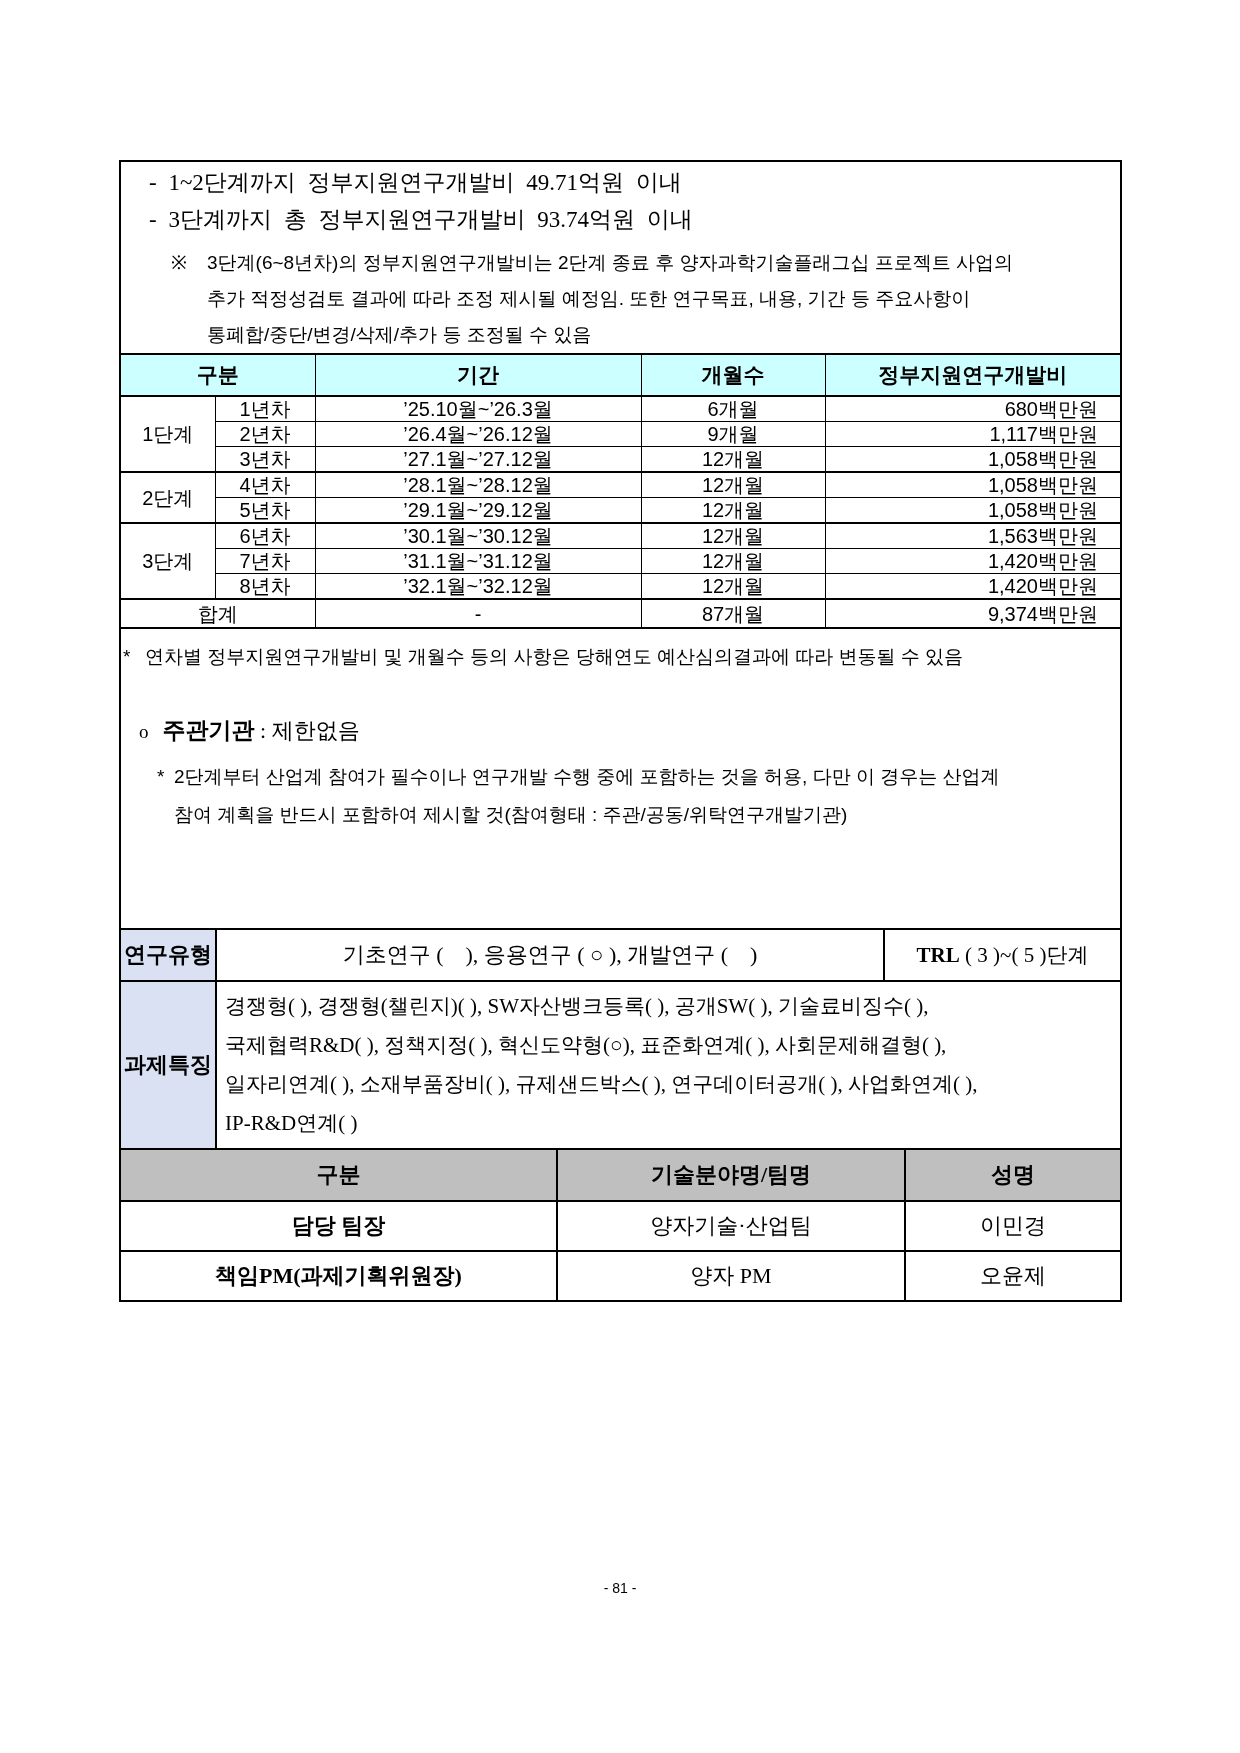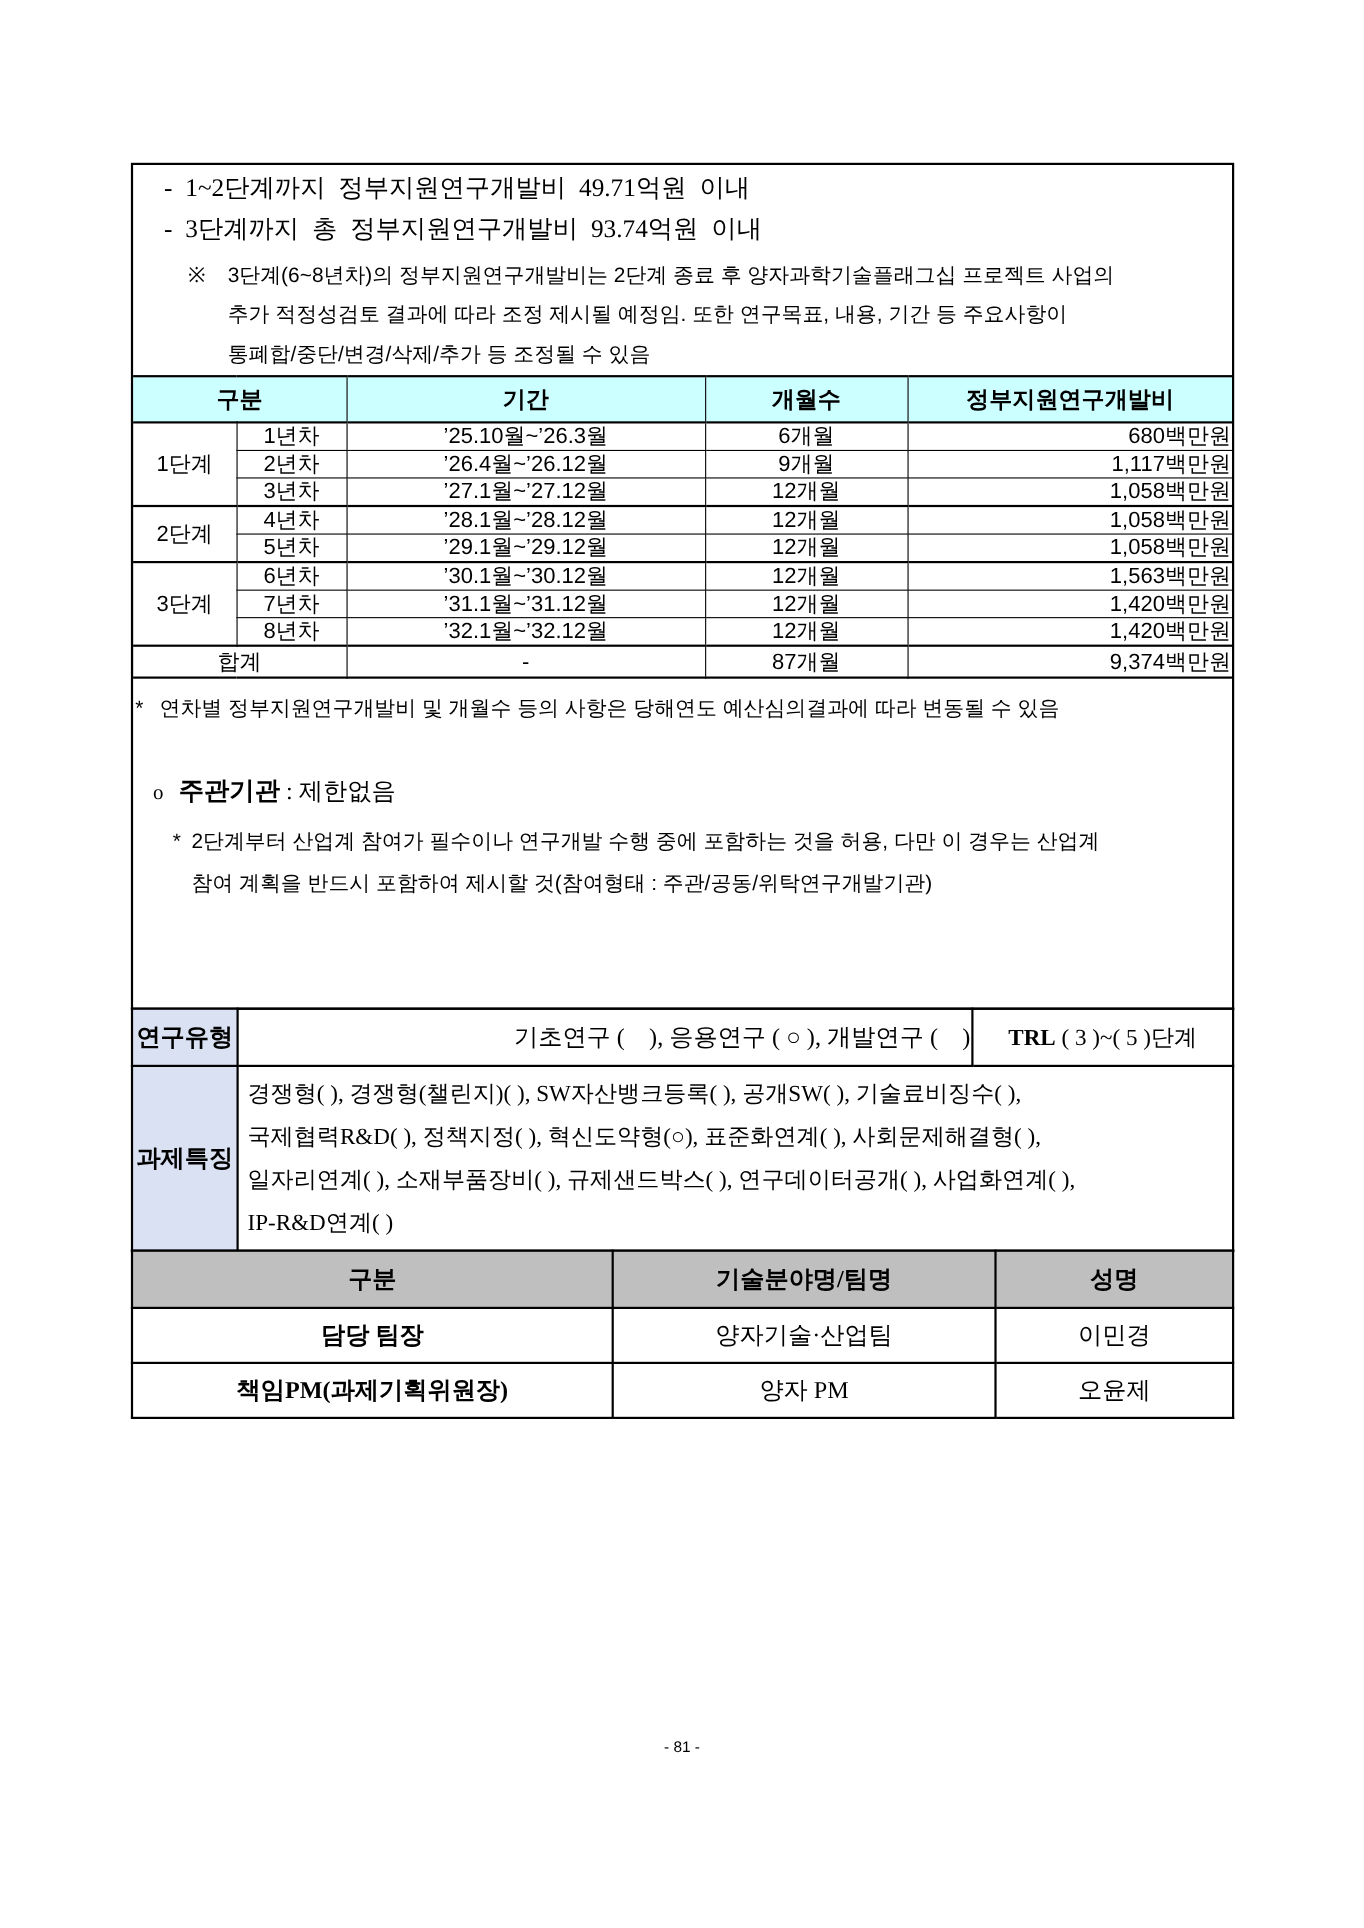--- a/index.html
+++ b/index.html
@@ -5,21 +5,21 @@
   html,body { margin:0; padding:0; }
   body {
     width:1240px; height:1753px;
     background:#ffffff;
     position:relative;
     font-family:"Liberation Serif", serif;
     color:#000;
   }
   .doc {
     position:absolute;
-    left:119px; top:148px;
+    left:119px; top:160px;
     width:1003px;
   }
 
   
   .section-a {
     box-sizing:border-box;
     border:2px solid #000;
     height:770px;
     padding-top:2px;
     overflow:hidden;
@@ -61,21 +61,21 @@
   }
   table.sched td {
     border:1px solid #000;
     font-size:20px;
     height:24px; line-height:24px;
     text-align:center;
     padding:0 3px;
     white-space:nowrap;
   }
   table.sched td.stage-cell { font-size:20px; }
-  table.sched td.budget-cell { text-align:right; padding-right:1px; }
+  table.sched td.budget-cell { text-align:right; padding-right:22px; }
   table.sched tr.group-sep td { border-top:2px solid #000; }
   table.sched tr.total-row td { border-top:2px solid #000; height:27px; }
 
   .table-footnote {
     display:flex;
     margin:13px 0 0 2px;
     font-family:"Liberation Sans", sans-serif;
     font-size:19px; line-height:30px;
     white-space:nowrap;
   }
@@ -117,21 +117,21 @@
   td.label-cell {
     width:92px;
     background:#D9E1F2;
     font-weight:bold;
     font-size:22px;
     text-align:center;
     vertical-align:middle;
   }
   td.rt-content {
     font-size:22px;
-    text-align:right;
+    text-align:center;
     height:48px;
     white-space:nowrap;
   }
   td.rt-trl {
     width:233px;
     font-size:21px;
     text-align:center;
     white-space:nowrap;
   }
   td.rt-trl .trl-word { font-weight:bold; }

